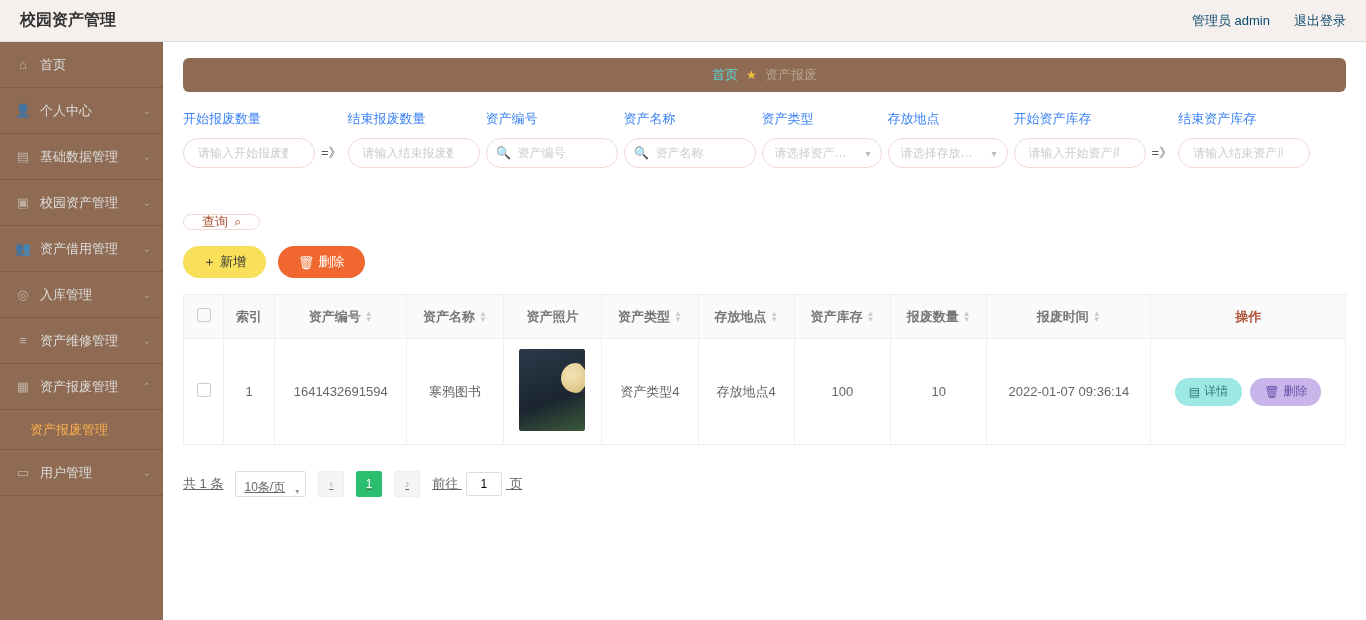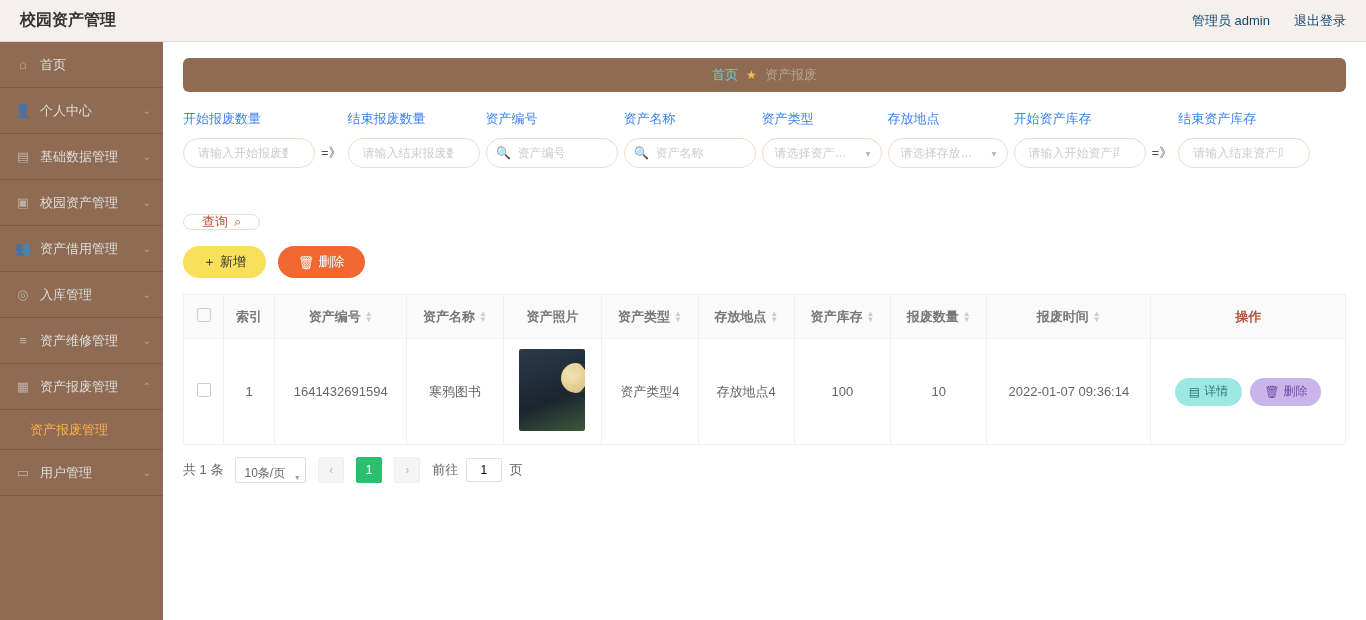--- a/index.html
+++ b/index.html
@@ -56,21 +56,21 @@
 .checkbox { width: 14px; height: 14px; border: 1px solid #ccc; border-radius: 2px; display: inline-block; cursor: pointer; }
 .thumb { width: 66px; height: 82px; background: linear-gradient(160deg,#2b3a4a 0%,#1a2530 60%,#3d5a3a 100%); border-radius: 2px; display: inline-flex; align-items: center; justify-content: center; position: relative; overflow: hidden; }
 .thumb .moon { width: 30px; height: 30px; border-radius: 50%; background: radial-gradient(circle at 35% 35%, #f5e6b8, #d4b770); position: absolute; right: -6px; top: 14px; box-shadow: -6px 0 0 -2px #1a2530 inset; }
 .thumb .txt { position: absolute; top: 8px; right: 6px; color: #e8d9a8; font-size: 10px; writing-mode: vertical-rl; }
 .row-btns { display: flex; gap: 8px; justify-content: center; }
 .row-btn { height: 28px; border-radius: 14px; padding: 0 14px; border: none; font-size: 12px; display: flex; align-items: center; gap: 4px; cursor: pointer; }
 .row-detail { background: #9de8e4; color: #2a7a75; }
 .row-del { background: #c9b5ea; color: #6b4fa8; }
 
 
-.pager { display: flex; align-items: center; gap: 12px; margin-top: 12px; font-size: 13px; color: #666; }
+.pager { display: flex; align-items: center; gap: 12px; margin-top: 26px; font-size: 13px; color: #666; text-decoration: underline; }
 .pgsize { height: 26px; border: 1px solid #ddd; border-radius: 2px; padding: 0 20px 0 8px; font-size: 12px; position: relative; display: flex; align-items: flex-end; }
 .pgsize .chev-d { position: absolute; right: 6px; font-size: 8px; color: #999; }
 .pgbtn { width: 26px; height: 26px; border: 1px solid #eee; border-radius: 2px; background: #f5f5f5; display: flex; align-items: center; justify-content: center; color: #bbb; font-size: 12px; cursor: pointer; }
 .pgbtn.active { background: #2abf6f; color: #fff; border-color: #2abf6f; }
 .pgjump input { width: 36px; height: 24px; border: 1px solid #ddd; border-radius: 2px; text-align: center; margin: 0 4px; font-size: 12px; }
 </style>
 </head>
 <body>
 
 <div class="topbar">

